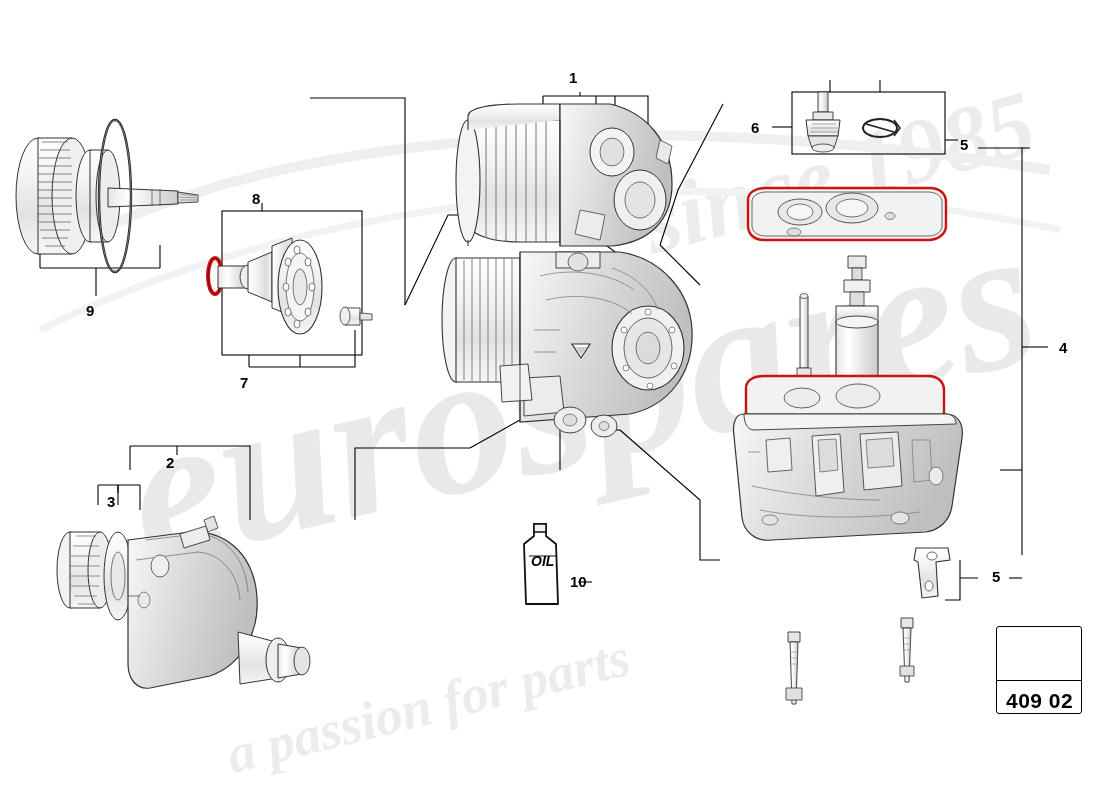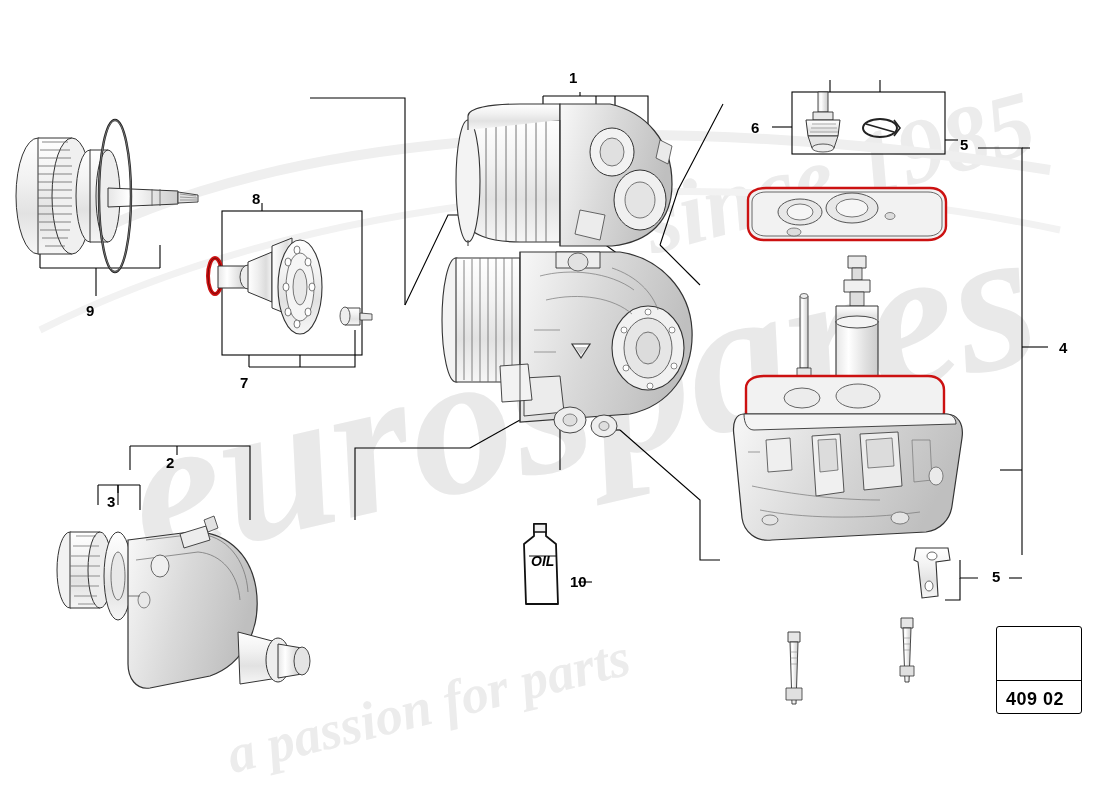--- a/index.html
+++ b/index.html
@@ -40,21 +40,21 @@
     font-family: "Liberation Sans", sans-serif;
     font-size: 15px;
     font-weight: 700;
     color: #000000;
     line-height: 1;
     white-space: nowrap;
   }
   .partcode {
     position: absolute;
     font-family: "Liberation Sans", sans-serif;
-    font-size: 18px;
+    font-size: 21px;
     font-weight: 700;
     color: #000000;
     letter-spacing: 0.5px;
   }
   .oil-label {
     position: absolute;
     font-family: "Liberation Sans", sans-serif;
     font-size: 14px;
     font-weight: 700;
     font-style: italic;

